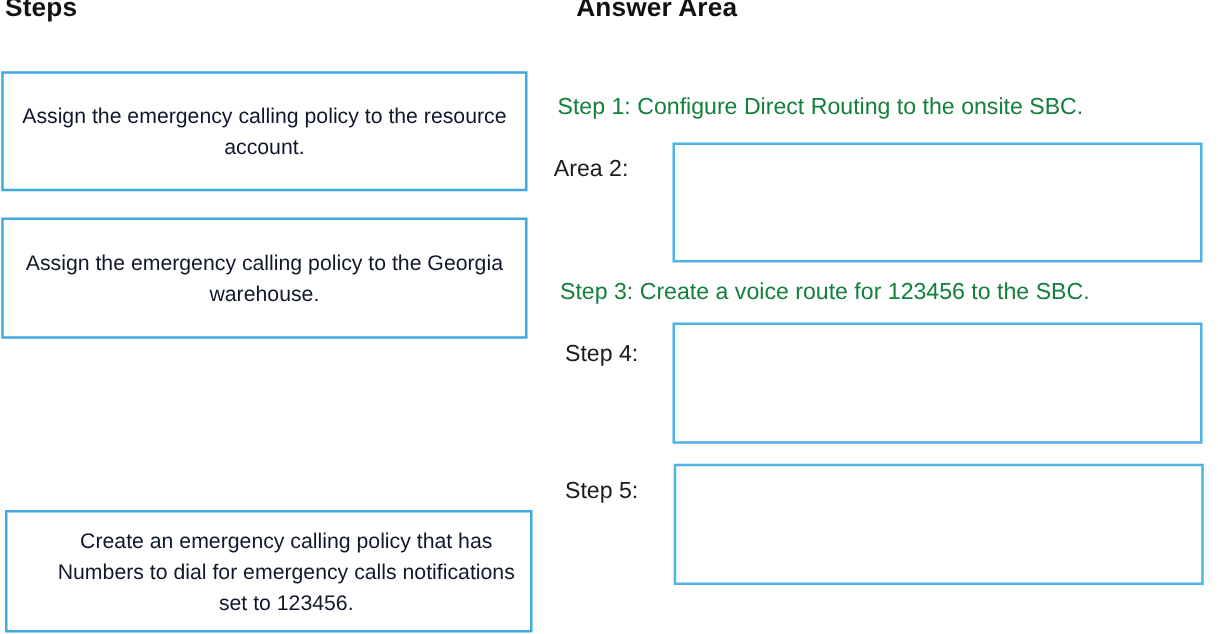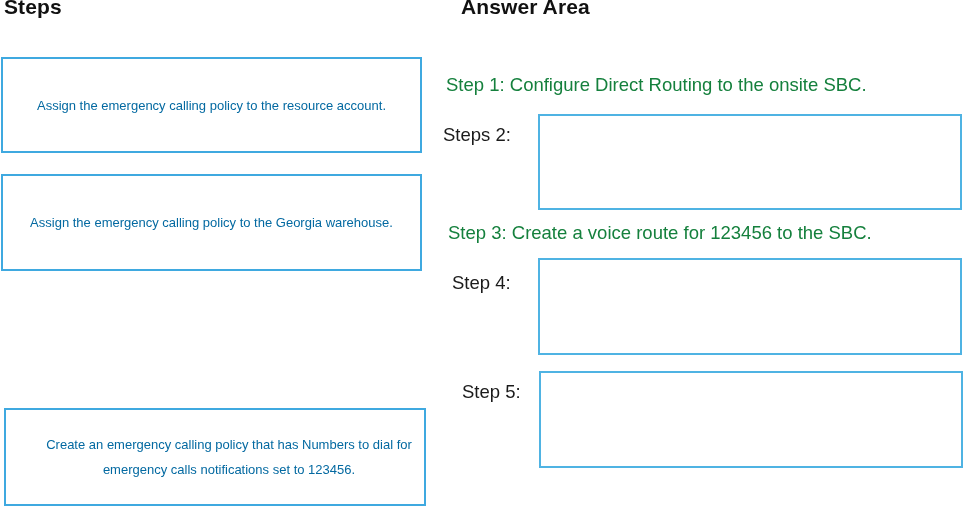--- a/index.html
+++ b/index.html
@@ -45,23 +45,23 @@
   }
   .option-card {
     position: absolute;
     box-sizing: border-box;
     border: 2px solid #3fa9e0;
     background: #ffffff;
     display: flex;
     align-items: center;
     justify-content: center;
     text-align: center;
-    font-size: 13px;
+    font-size: 17px;
     line-height: 25px;
-    color: #0369a1;
+    color: #0f172a;
     padding: 2px 8px;
     cursor: move;
   }
   .option-card .card-text { display: block; width: 100%; }
 
   #option-card-0 { left: 1px; top: 57px;  width: 421px; height: 96px; }
   #option-card-1 { left: 1px; top: 174px; width: 421px; height: 97px; }
   #option-card-2 { left: 1px; top: 291px; width: 421px; height: 97px; }
   #option-card-3 { left: 4px; top: 408px; width: 422px; height: 98px; padding-left: 36px; }
 
@@ -103,21 +103,21 @@
     line-height: 25px;
     color: #1b1b1b;
   }
 
   #answer-slot-label-2 { left: 3px;  top: 124px; }
   #answer-dropbox-2    { left: 98px; top: 114px; width: 424px; height: 96px; }
 
   #answer-slot-label-4 { left: 12px; top: 272px; }
   #answer-dropbox-4    { left: 98px; top: 258px; width: 424px; height: 97px; }
 
-  #answer-slot-label-5 { left: 22px; top: 381px; }
+  #answer-slot-label-5 { left: 12px; top: 381px; }
   #answer-dropbox-5    { left: 99px; top: 371px; width: 424px; height: 97px; }
 </style>
 </head>
 <body>
 
 <div class="page">
 
   <div class="steps-column">
 
     <div class="col-heading" id="steps-heading">Steps</div>
@@ -136,21 +136,21 @@
     </div>
 
   </div>
 
   <div class="answer-column">
 
     <div class="col-heading" id="answer-heading" style="left:21px;">Answer Area</div>
 
     <div class="answer-static-line" id="answer-line-step1">Step 1: Configure Direct Routing to the onsite SBC.</div>
 
-    <div class="answer-slot-label" id="answer-slot-label-2">Steps 2:</div>
+    <div class="answer-slot-label" id="answer-slot-label-2">Area 2:</div>
     <div class="answer-dropbox" id="answer-dropbox-2"></div>
 
     <div class="answer-static-line" id="answer-line-step3">Step 3: Create a voice route for 123456 to the SBC.</div>
 
     <div class="answer-slot-label" id="answer-slot-label-4">Step 4:</div>
     <div class="answer-dropbox" id="answer-dropbox-4"></div>
 
     <div class="answer-slot-label" id="answer-slot-label-5">Step 5:</div>
     <div class="answer-dropbox" id="answer-dropbox-5"></div>
 

